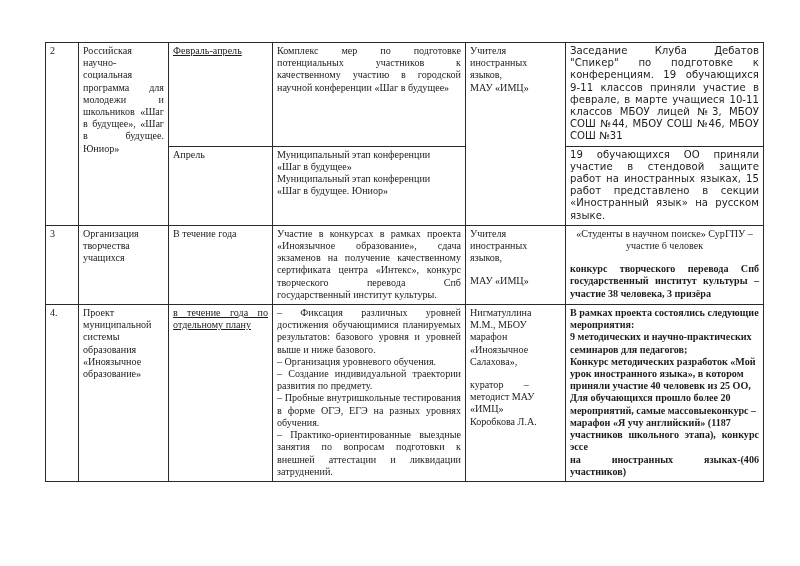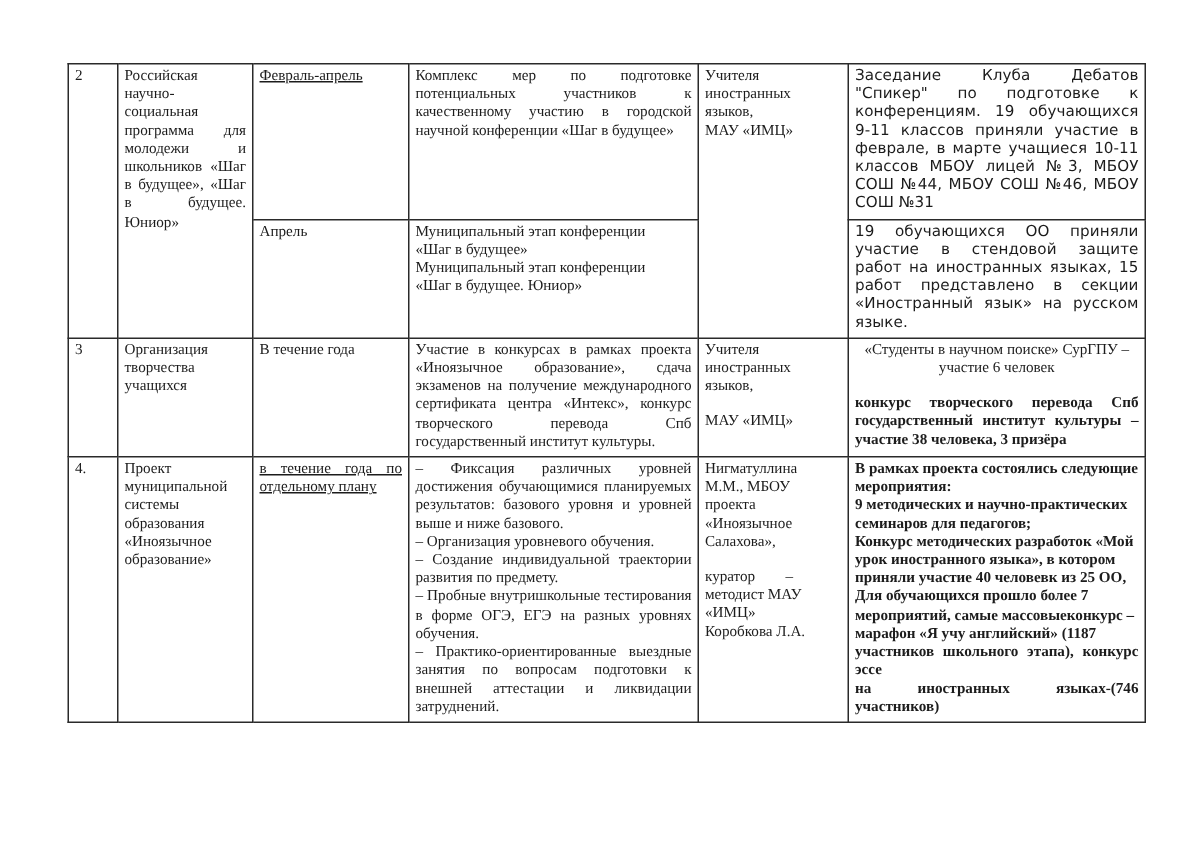--- a/index.html
+++ b/index.html
@@ -139,21 +139,21 @@
           <span class="ln">Муниципальный этап конференции</span>
           <span class="ln left">«Шаг в будущее. Юниор»</span>
         </td>
         <td class="result sans-scan">19 обучающихся ОО приняли участие в стендовой защите работ на иностранных языках, 15 работ представлено в секции «Иностранный язык» на русском языке.</td>
       </tr>
 
       <tr>
         <td class="num">3</td>
         <td class="name">Организация творчества учащихся</td>
         <td class="term">В течение года</td>
-        <td class="content">Участие в конкурсах в рамках проекта «Иноязычное образование», сдача экзаменов на получение международного сертификата центра «Интекс», конкурс творческого перевода Спб государственный институт культуры.</td>
+        <td class="content">Участие в конкурсах в рамках проекта «Иноязычное образование», сдача экзаменов на получение качественному сертификата центра «Интекс», конкурс творческого перевода Спб государственный институт культуры.</td>
         <td class="resp">
           <span class="ln">Учителя</span>
           <span class="ln">иностранных</span>
           <span class="ln">языков,</span>
           <span class="ln" style="margin-top:11px;">МАУ «ИМЦ»</span>
         </td>
         <td class="result serif-scan" style="text-align:center;">
           <p class="blk gap">«Студенты в научном поиске» СурГПУ – участие 6 человек</p>
           <p class="blk" style="text-align:justify;font-weight:bold;">конкурс творческого перевода Спб государственный институт культуры – участие 38 человека, 3 призёра</p>
         </td>
@@ -166,40 +166,40 @@
         <td class="content">
           <p class="blk">– Фиксация различных уровней достижения обучающимися планируемых результатов: базового уровня и уровней выше и ниже базового.</p>
           <p class="blk">– Организация уровневого обучения.</p>
           <p class="blk">– Создание индивидуальной траектории развития по предмету.</p>
           <p class="blk">– Пробные внутришкольные тестирования в форме ОГЭ, ЕГЭ на разных уровнях обучения.</p>
           <p class="blk">– Практико-ориентированные выездные занятия по вопросам подготовки к внешней аттестации и ликвидации затруднений.</p>
         </td>
         <td class="resp">
           <span class="ln">Нигматуллина</span>
           <span class="ln">М.М., МБОУ</span>
-          <span class="ln">проекта</span>
+          <span class="ln">марафон</span>
           <span class="ln">«Иноязычное</span>
           <span class="ln">Салахова»,</span>
           <span class="ln" style="margin-top:11px; white-space:pre;font-family:Liberation Serif, serif;">куратор        –</span>
           <span class="ln">методист МАУ</span>
           <span class="ln">«ИМЦ»</span>
           <span class="ln">Коробкова Л.А.</span>
         </td>
         <td class="result result-r4">
           <span class="ln">В рамках проекта состоялись следующие</span>
           <span class="ln">мероприятия:</span>
           <span class="ln">9 методических и научно-практических</span>
           <span class="ln">семинаров для педагогов;</span>
           <span class="ln">Конкурс методических разработок «Мой</span>
           <span class="ln">урок иностранного языка», в котором</span>
           <span class="ln">приняли участие 40 человевк из 25 ОО,</span>
-          <span class="ln">Для обучающихся прошло более 7</span>
+          <span class="ln">Для обучающихся прошло более 20</span>
           <span class="ln">мероприятий, самые массовыеконкурс –</span>
           <span class="ln">марафон «Я учу английский» (1187</span>
           <span class="ln">участников школьного этапа), конкурс эссе</span>
-          <span class="ln">на иностранных языках-(746 участников)</span>
+          <span class="ln">на иностранных языках-(406 участников)</span>
         </td>
       </tr>
 
     </tbody>
   </table>
 
 </div>
 
 </body></html>

